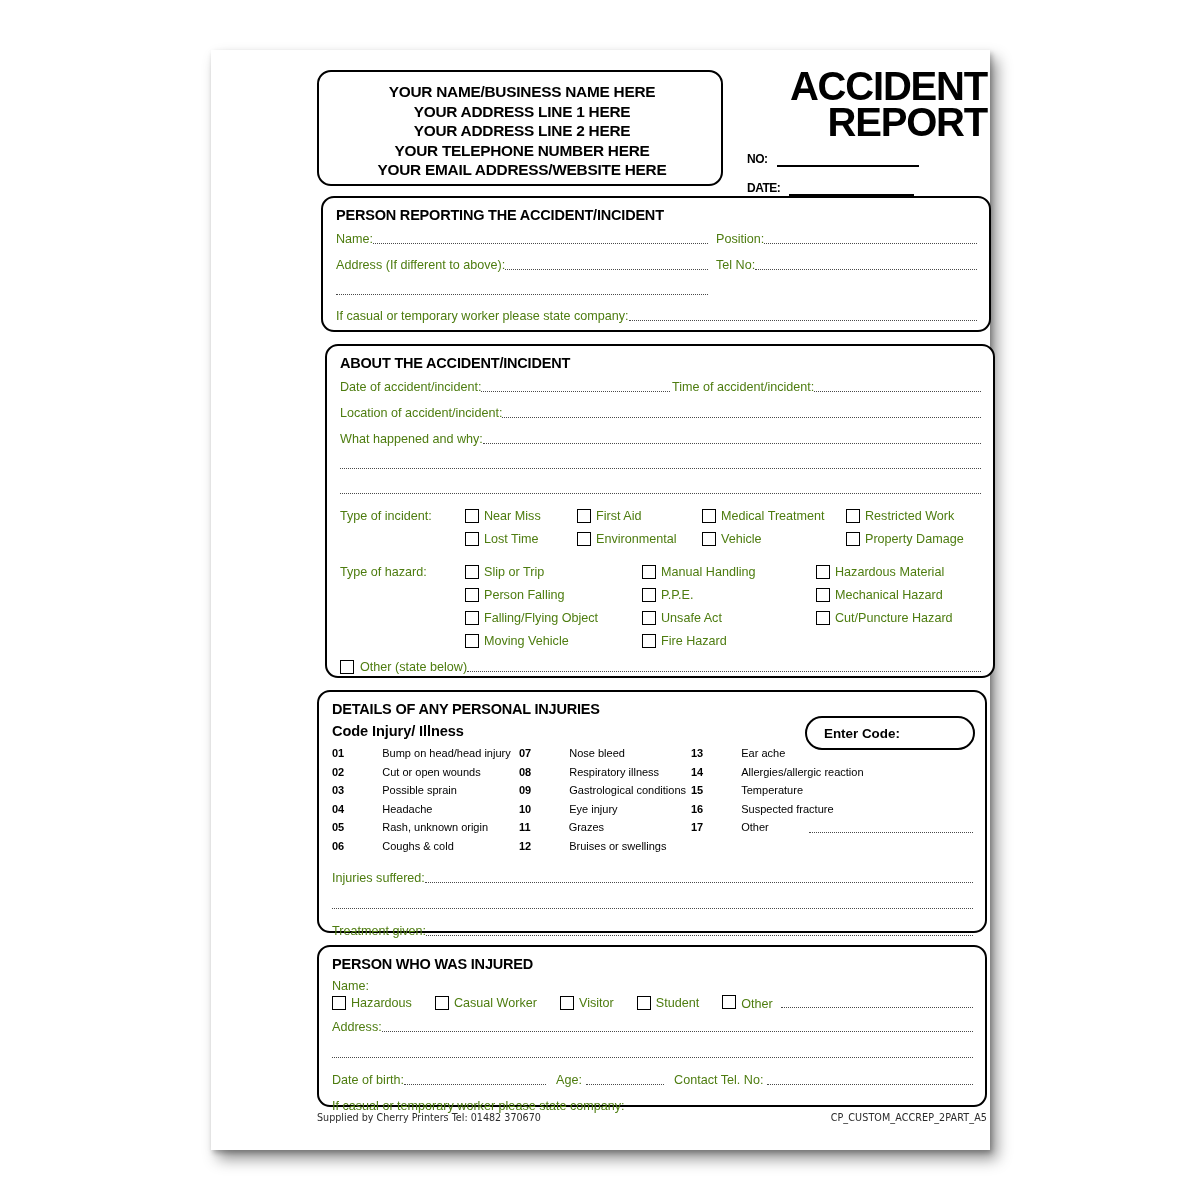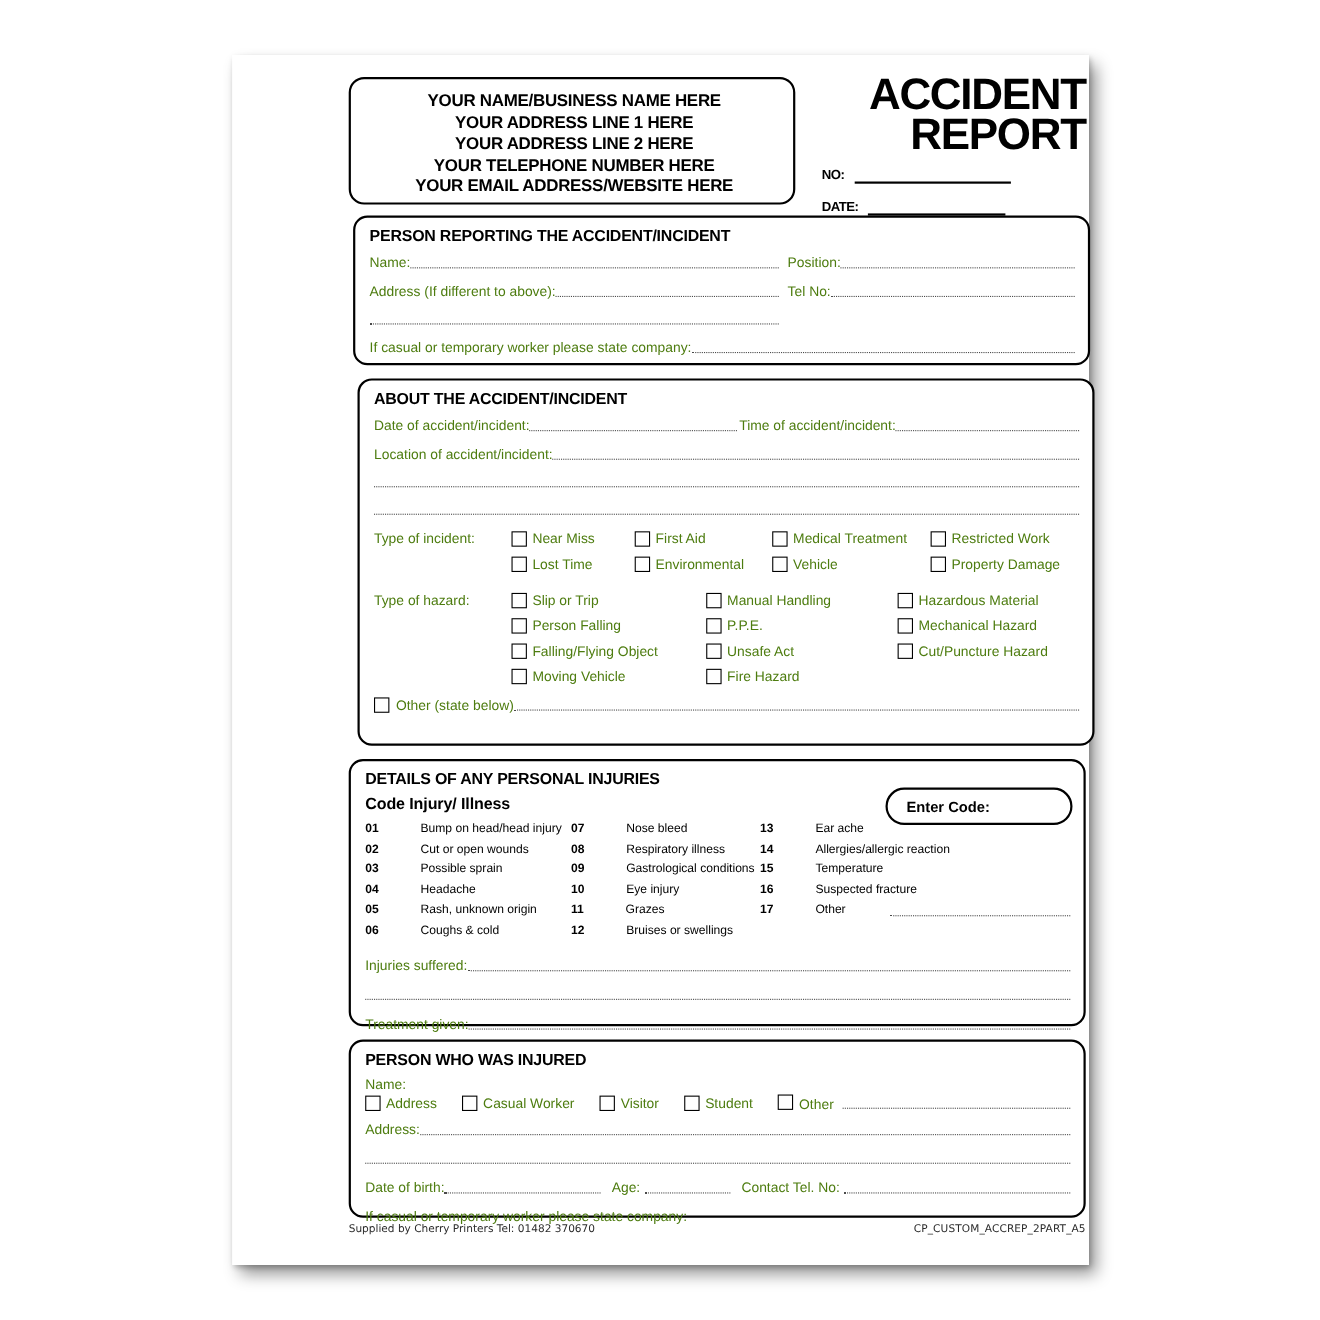--- a/index.html
+++ b/index.html
@@ -320,20 +320,24 @@
                 <span class="dots"></span>
               </div>
             </div>
           </div>
 
           <div class="row" style="margin-top:11px;">
             <span class="lbl">Location of accident/incident:</span>
             <span class="dots"></span>
           </div>
 
+          <div class="row" style="margin-top:11px;">
+            <span class="lbl">What happened and why:</span>
+            <span class="dots"></span>
+          </div>
 
           <div class="row" style="margin-top:11px;">
             <span class="dots"></span>
           </div>
 
           <div class="row" style="margin-top:11px;">
             <span class="dots"></span>
           </div>
 
           <div class="grid-inc">
@@ -542,21 +546,21 @@
 
       <div class="box" id="sec-person">
         <div class="inner">
           <div class="sect-title">PERSON WHO WAS INJURED</div>
 
           <div class="lbl" style="margin-top:7px;">Name:</div>
 
           <div class="whorow">
             <div class="cbitem">
               <span class="cb"></span>
-              <span class="lbl">Address</span>
+              <span class="lbl">Hazardous</span>
             </div>
             <span class="sp"></span>
             <div class="cbitem">
               <span class="cb"></span>
               <span class="lbl">Casual Worker</span>
             </div>
             <span class="sp"></span>
             <div class="cbitem">
               <span class="cb"></span>
               <span class="lbl">Visitor</span>

